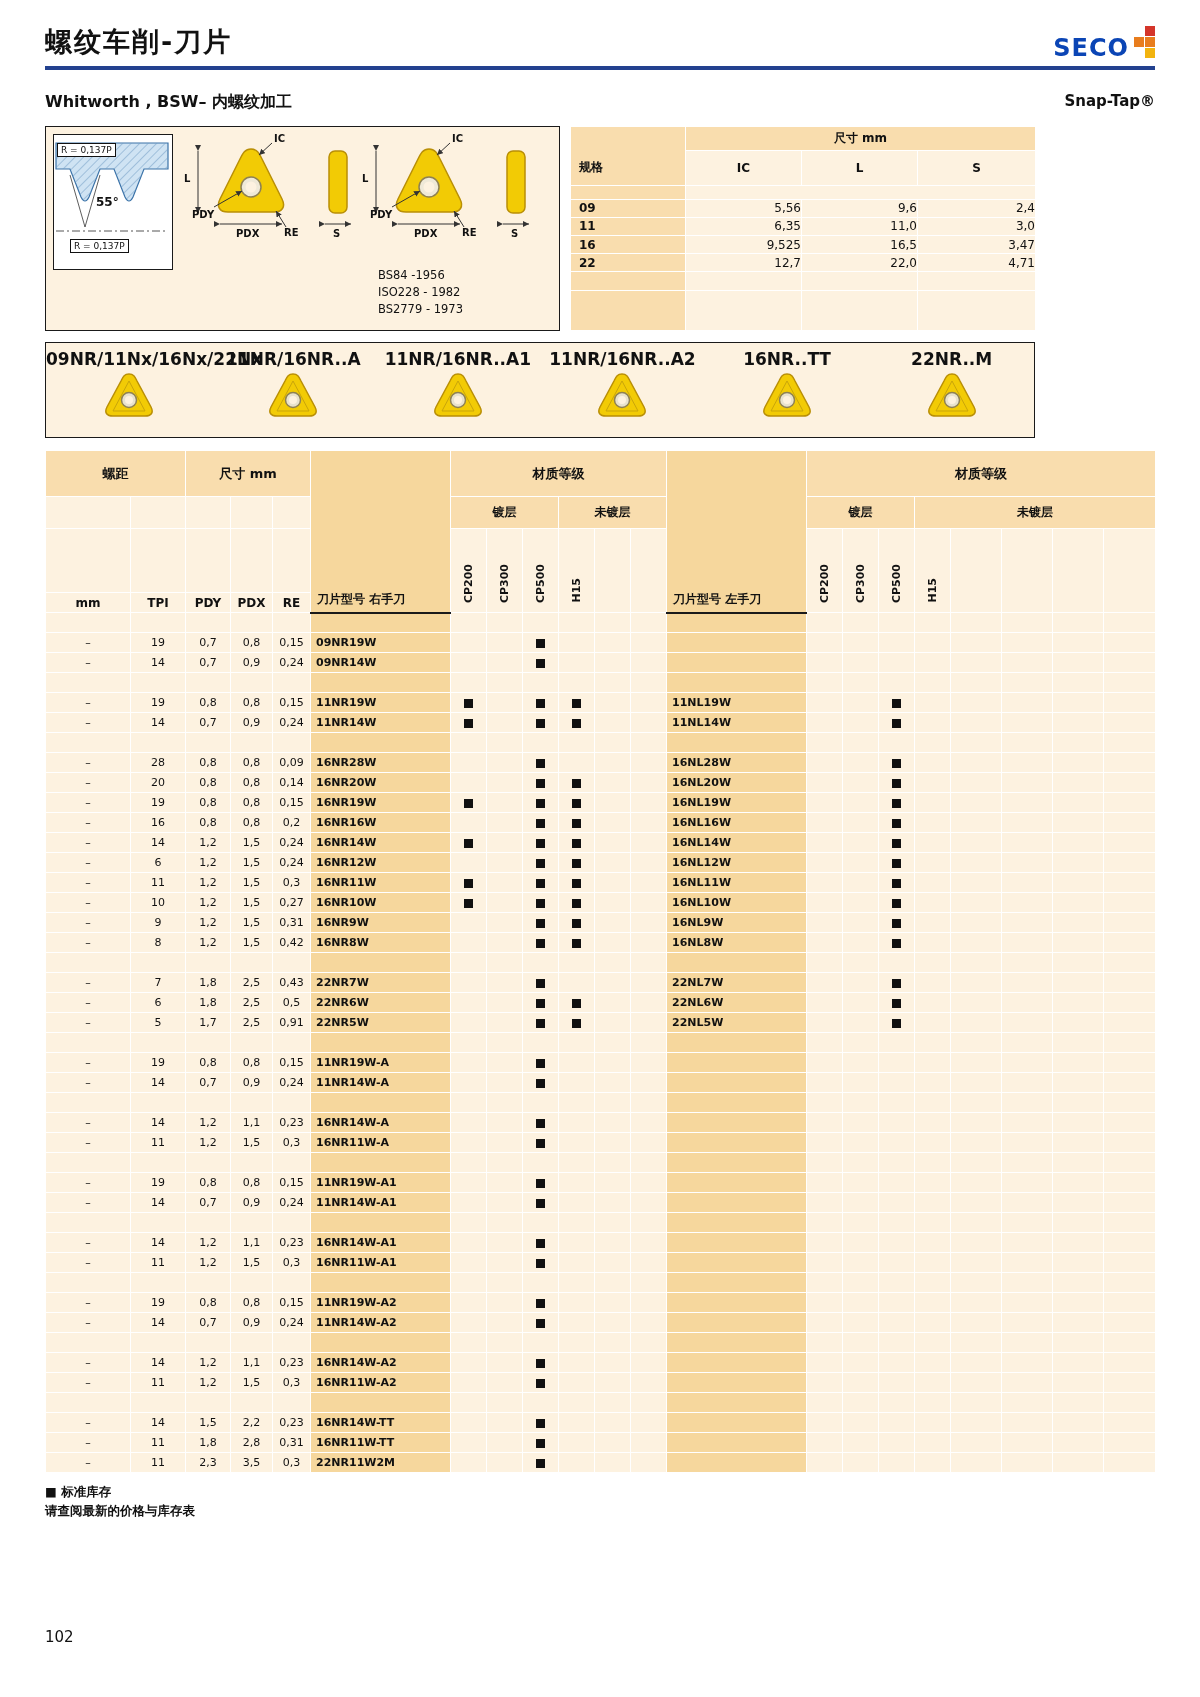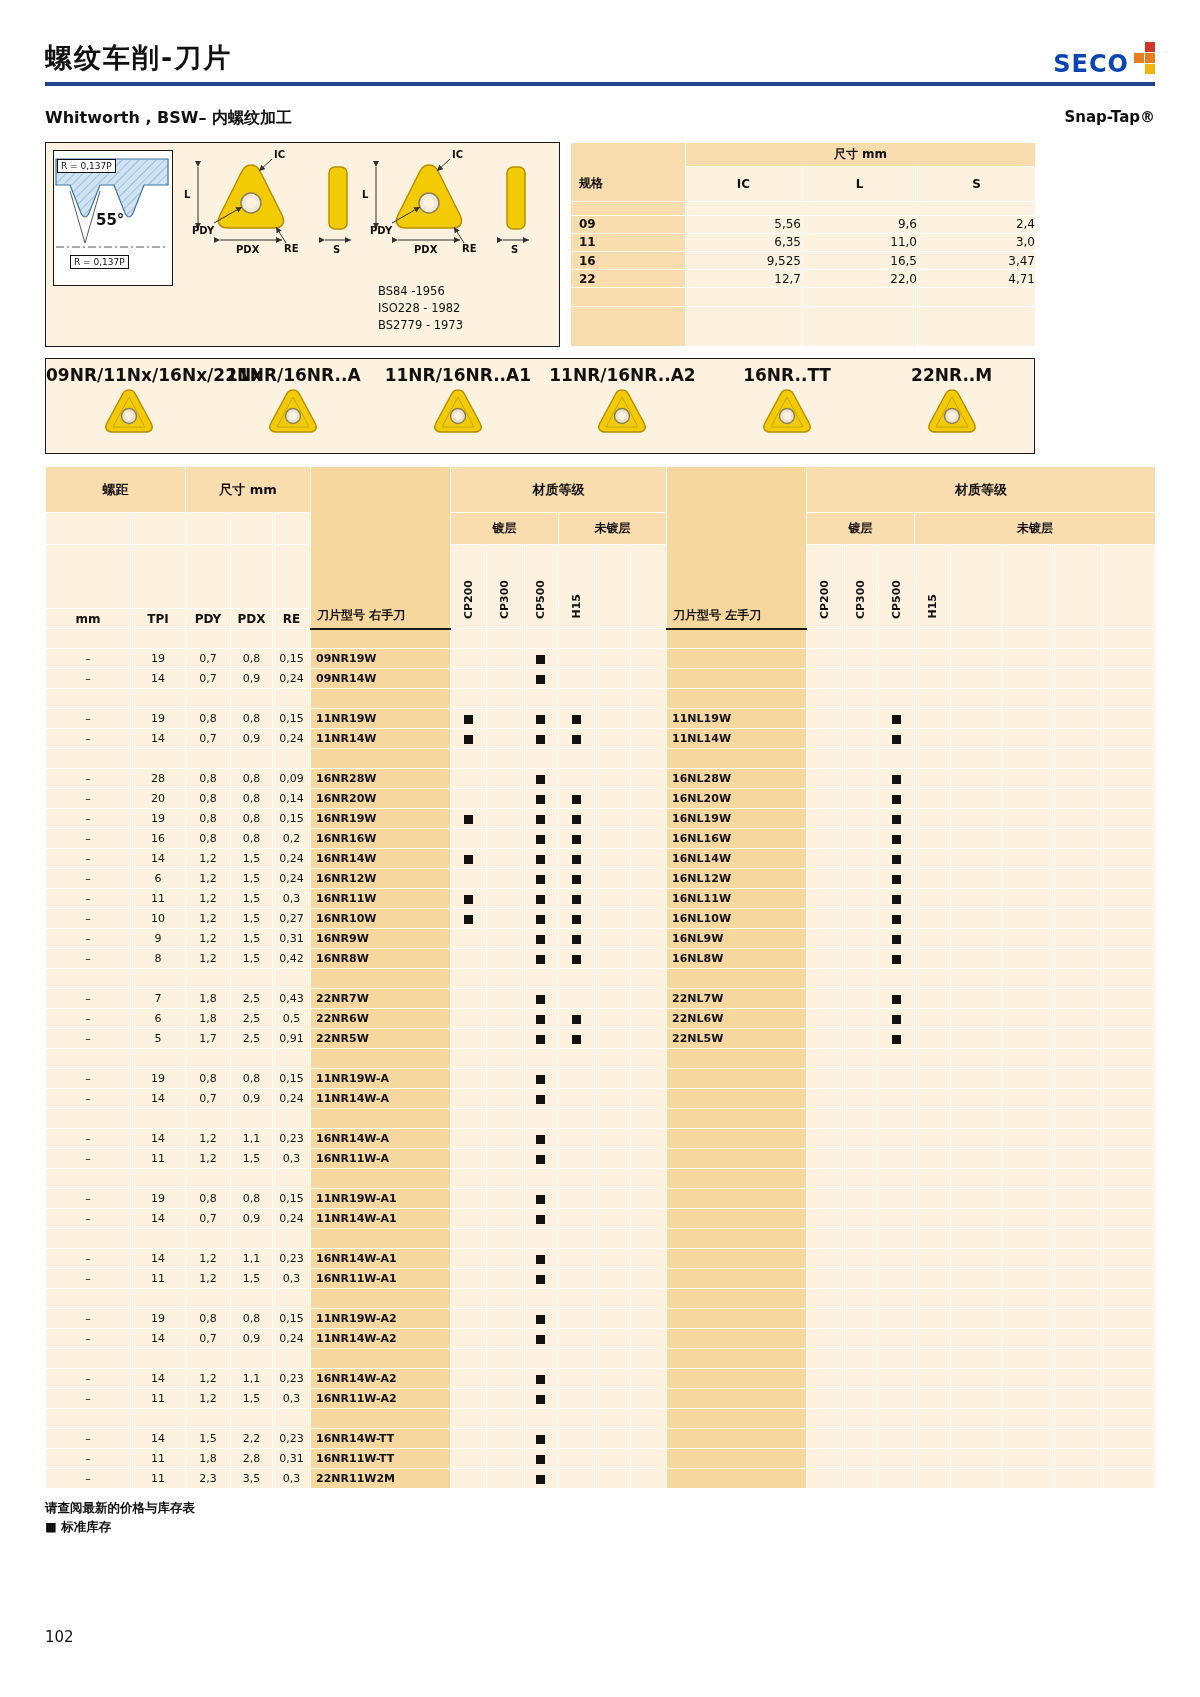--- a/index.html
+++ b/index.html
@@ -5,41 +5,41 @@
   * { margin:0; padding:0; box-sizing:border-box; }
   html,body { background:#fff; }
   body {
     width:1200px; height:1697px; position:relative; overflow:hidden;
     font-family:"DejaVu Sans","Liberation Sans",sans-serif; color:#111;
   }
   .content { position:absolute; left:45px; top:0; width:1110px; }
 
   
   .page-header { padding-top:24px; display:flex; justify-content:space-between; align-items:flex-end; }
-  .page-title { font-size:27px; font-weight:bold; letter-spacing:2px;margin-top:16px; }
+  .page-title { font-size:27px; font-weight:bold; letter-spacing:2px; }
   .seco-logo { display:flex; align-items:flex-end; gap:5px; padding-bottom:2px; }
   .seco-text { font-size:24px; line-height:0.85; font-weight:bold; color:var(--seco-blue); letter-spacing:1px; }
   .seco-pix { display:grid; grid-template-columns:10px 10px; grid-auto-rows:10px; gap:1px; }
   .seco-pix div { width:10px; height:10px; }
   .px-blank { background:transparent; }
   .px-red { background:var(--seco-red); }
   .px-orange { background:var(--seco-orange); }
   .px-yellow { background:var(--seco-yellow); }
   .title-rule { height:4px; background:var(--rule-blue); margin-top:6px; }
 
   .section-bar { margin-top:22px; display:flex; justify-content:space-between; align-items:flex-start; }
   .section-title { font-size:16px; font-weight:bold; }
   .snap-tap { font-size:15px; font-weight:bold; }
 
   
   .top-area { margin-top:13px; display:flex; gap:10px; }
   .diagram-box { width:515px; height:205px; border:1px solid #1a1a1a; background:var(--cream); position:relative; }
   .profile-box { position:absolute; left:7px; top:7px; width:120px; height:136px; background:#fff; border:1px solid #1a1a1a; }
   .dim-tag { position:absolute; background:#fff; border:1px solid #111; font-size:9px; font-weight:normal; padding:1px 3px; white-space:nowrap; }
-  .angle-lbl { position:absolute; font-size:15px; font-weight:bold; }
+  .angle-lbl { position:absolute; font-size:12px; font-weight:bold; }
   .dlabel { position:absolute; font-size:10px; font-weight:bold; }
   .standards { position:absolute; left:332px; top:140px; font-size:11.5px; line-height:17px; }
   .diagram-svg { position:absolute; left:0; top:0; }
 
   
   table.dim { border-collapse:collapse; table-layout:fixed; width:465px; height:205px; border:1.5px solid #1a1a1a; background:var(--cream); }
   table.dim th, table.dim td { border:1px solid #fff; font-size:12px; overflow:hidden; }
   .dim .peach { background:var(--peach); }
   .dim .cream { background:var(--cream); }
   .dim .dr1 th { height:24px; font-weight:bold; }
@@ -1344,18 +1344,18 @@
           <td class="gcell"></td>
           <td class="gcell"></td>
           <td class="gcell"></td>
           <td class="gcell"></td>
           <td class="gcell"></td>
         </tr>
       </tbody>
   </table>
 
   <div class="footnotes">
+    <div>■ 标准库存</div>
     <div>请查阅最新的价格与库存表</div>
-    <div>■ 标准库存</div>
   </div>
 </div>
 
 <div class="page-number">102</div>
 
 </body></html>

